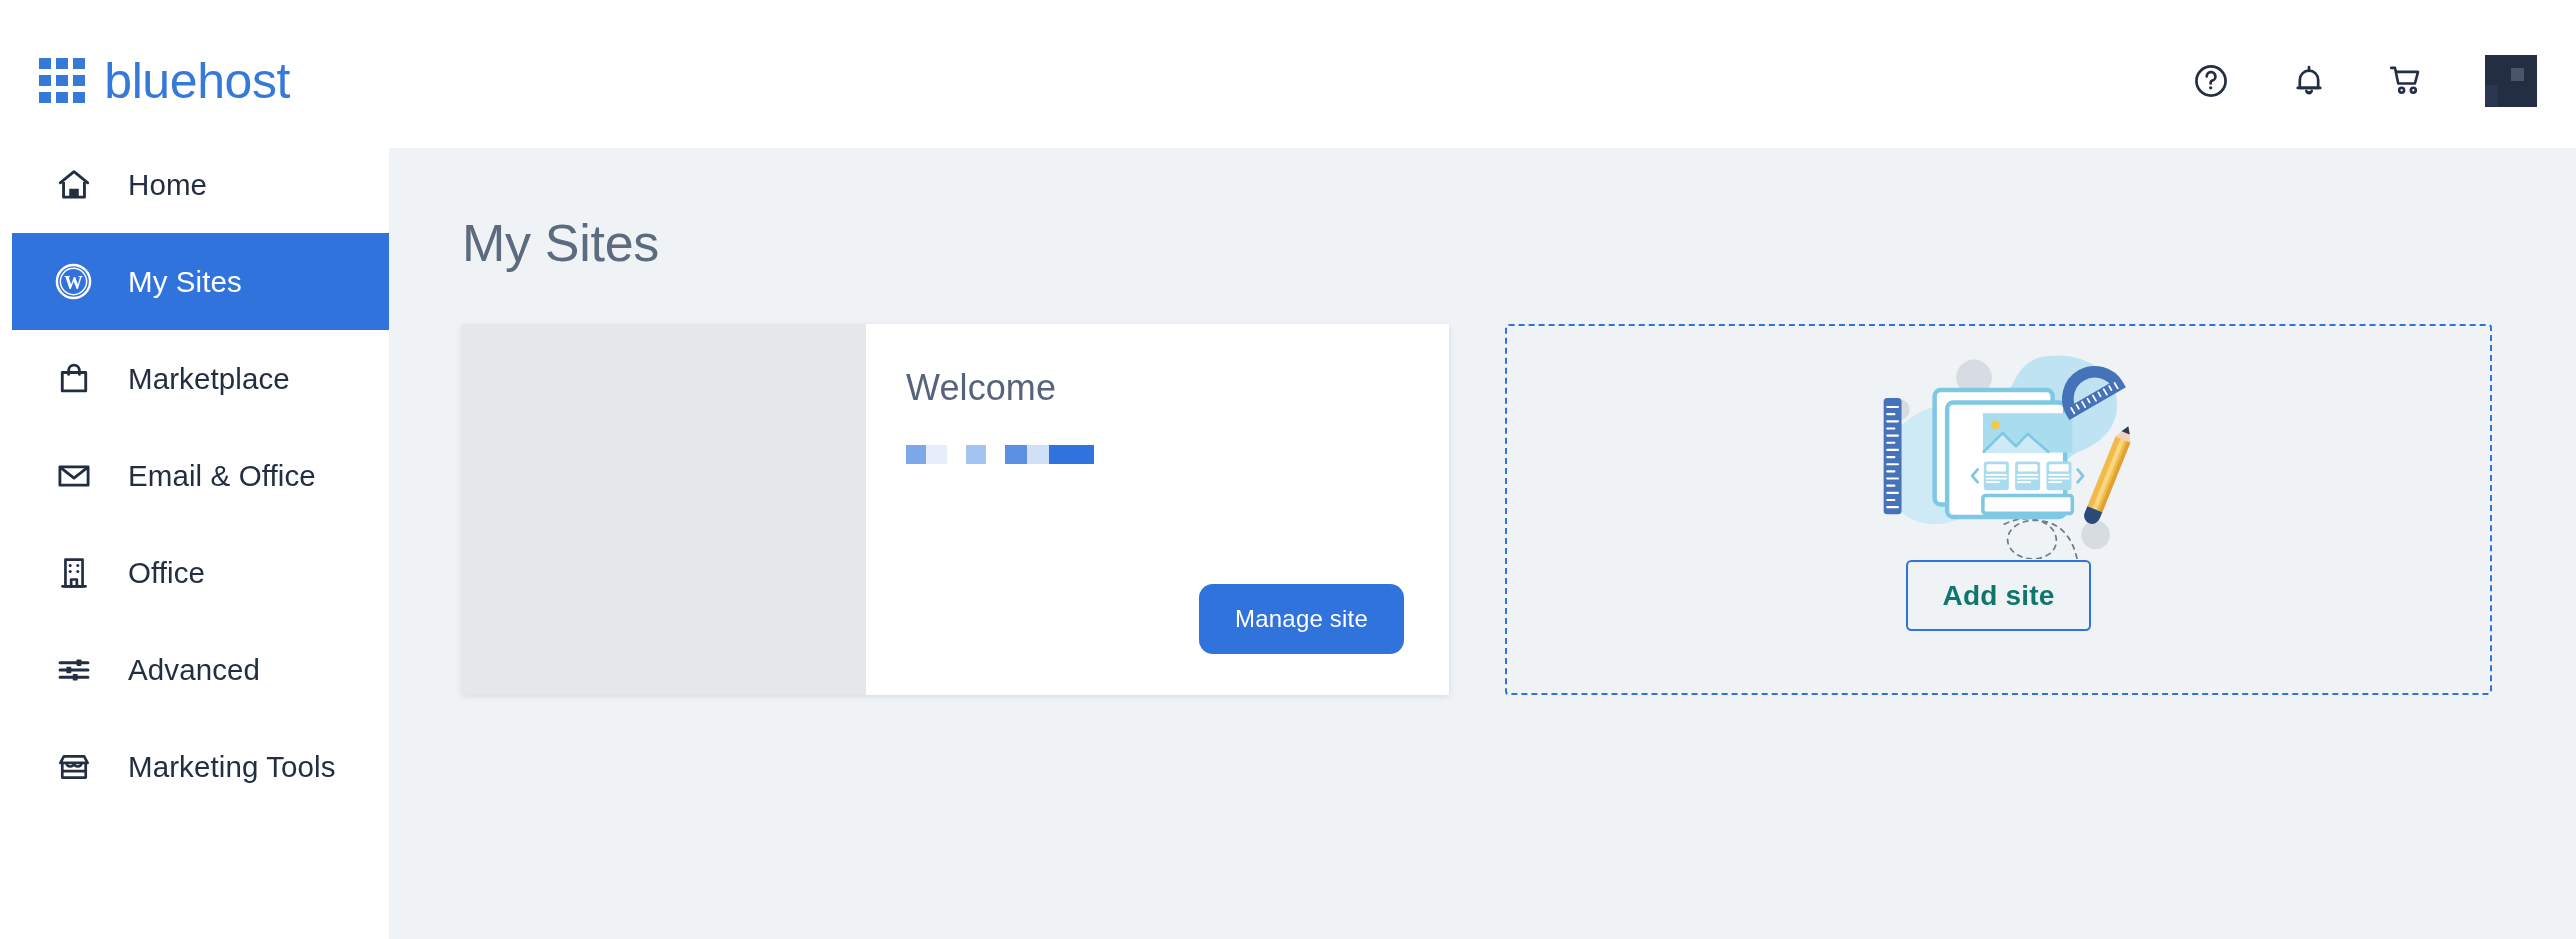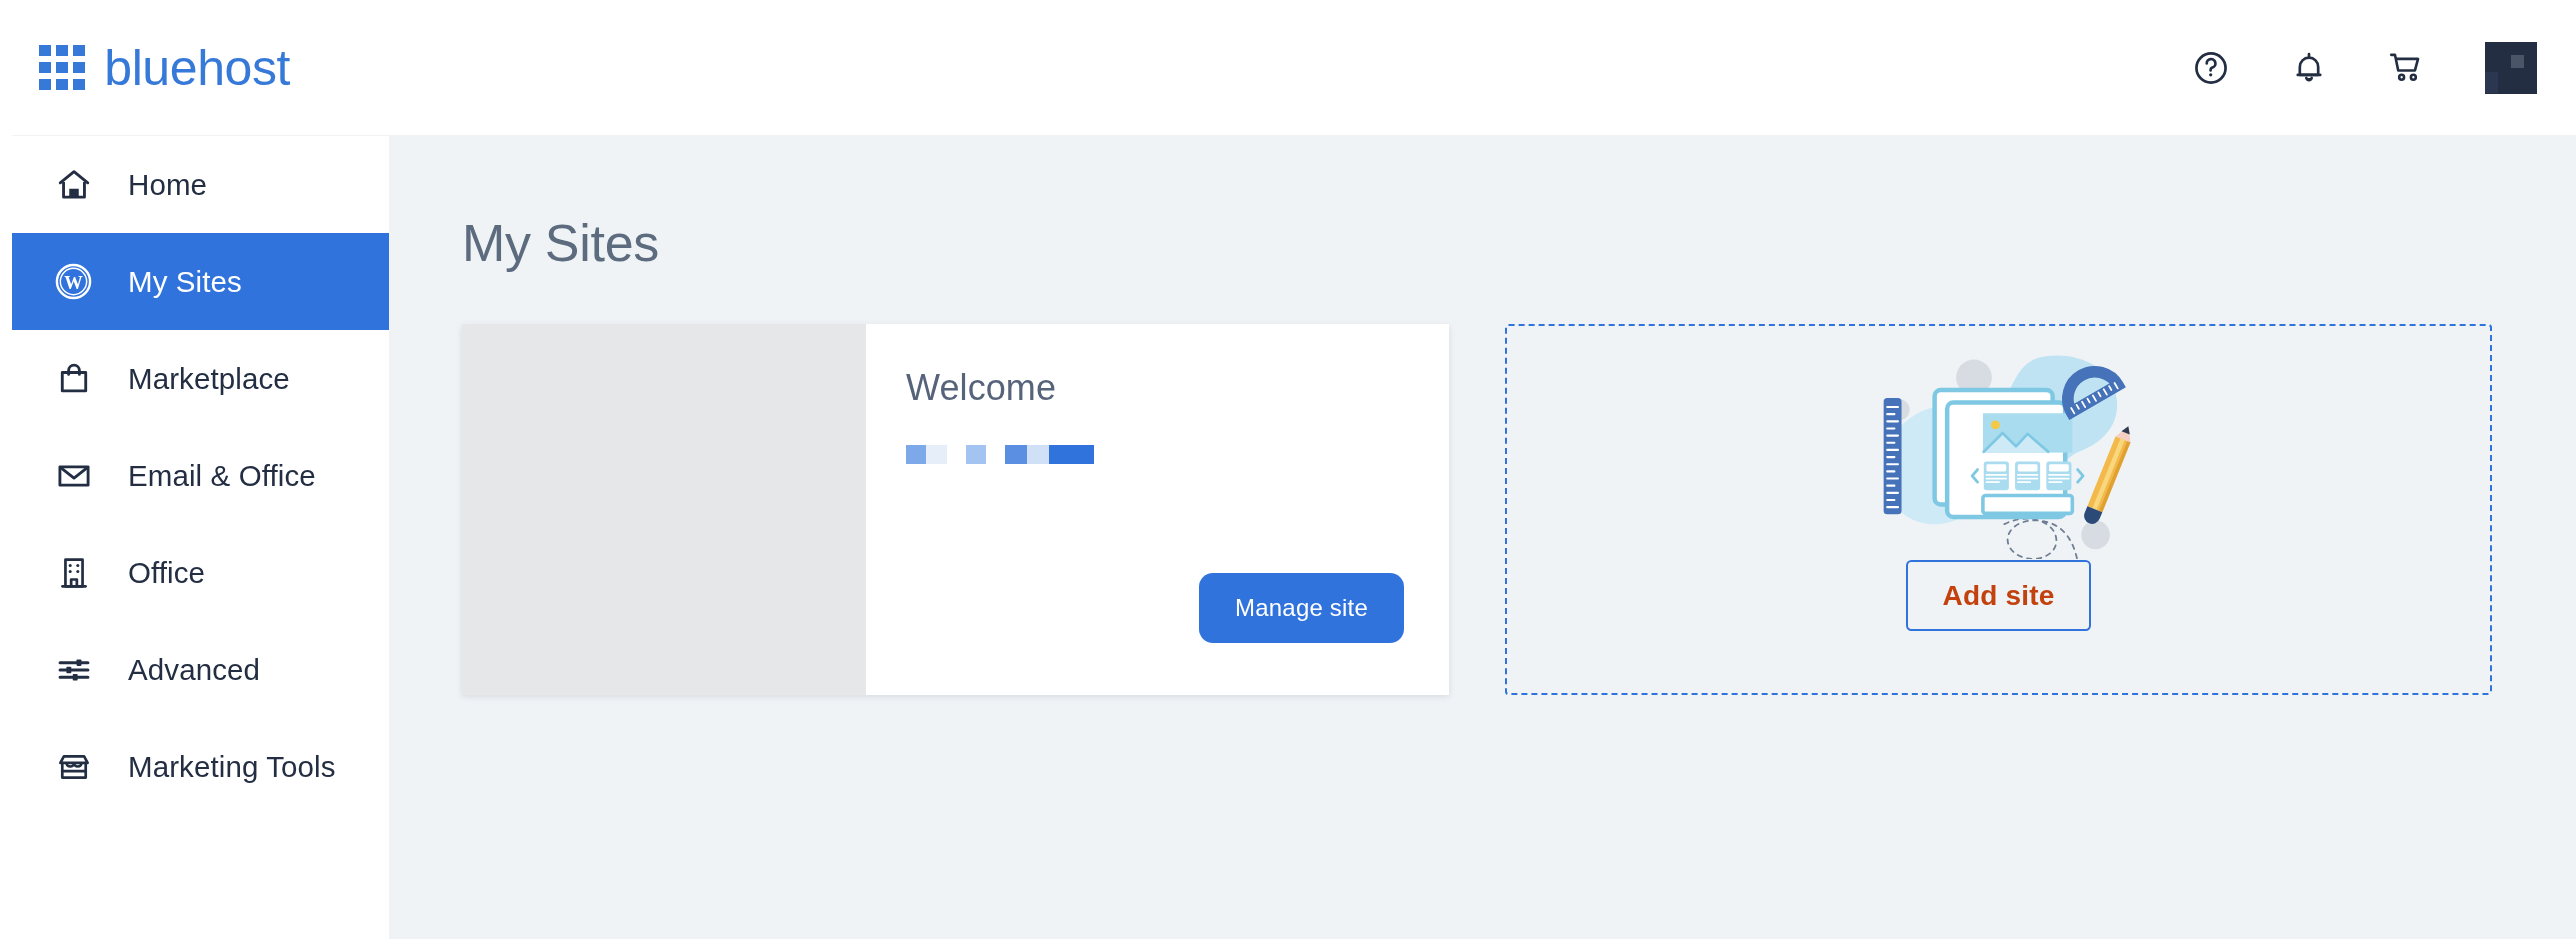--- a/index.html
+++ b/index.html
@@ -8,21 +8,21 @@
     height: 939px;
     overflow: hidden;
     background: #ffffff;
     font-family: "Liberation Sans", sans-serif;
     -webkit-font-smoothing: antialiased;
   }
 
   
   .header {
     position: absolute;
-    top: 0; left: 0;
+    top: 13px; left: 0;
     width: 2576px;
     height: 135px;
     background: #ffffff;
     display: flex;
     align-items: center;
     z-index: 20;
   }
   .brand {
     display: flex;
     align-items: center;
@@ -136,21 +136,21 @@
     flex: 0 0 auto;
   }
   .site-thumb {
     width: 404px;
     height: 371px;
     background: #e5e7e8;
     flex: 0 0 404px;
   }
   .site-body {
     flex: 1;
-    padding: 43px 45px 52px 40px;
+    padding: 43px 45px 41px 40px;
     display: flex;
     flex-direction: column;
     position: relative;
   }
   .site-name {
     font-size: 36px;
     color: #56637a;
     font-weight: 400;
     letter-spacing: 0.1px;
   }
@@ -200,21 +200,21 @@
     left: 50%;
     transform: translateX(-50%);
     width: 304px;
     height: 228px;
   }
   .btn-outline {
     position: relative;
     z-index: 4;
     margin-top: 172px;
     background: transparent;
-    color: #c2410c;
+    color: #0f766e;
     font-size: 28px;
     font-weight: 700;
     letter-spacing: 0.2px;
     border: 2.7px solid #3073dc;
     border-radius: 5.4px;
     padding: 19.7px 34px;
     cursor: pointer;
     font-family: "Liberation Sans", sans-serif;
     line-height: 1;
   }

